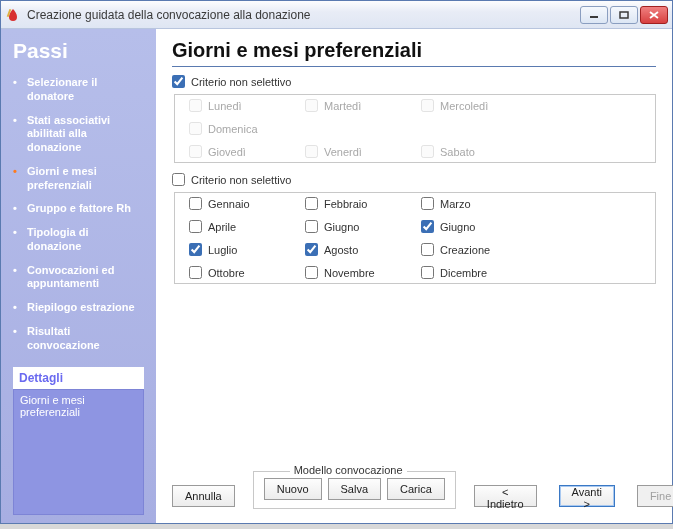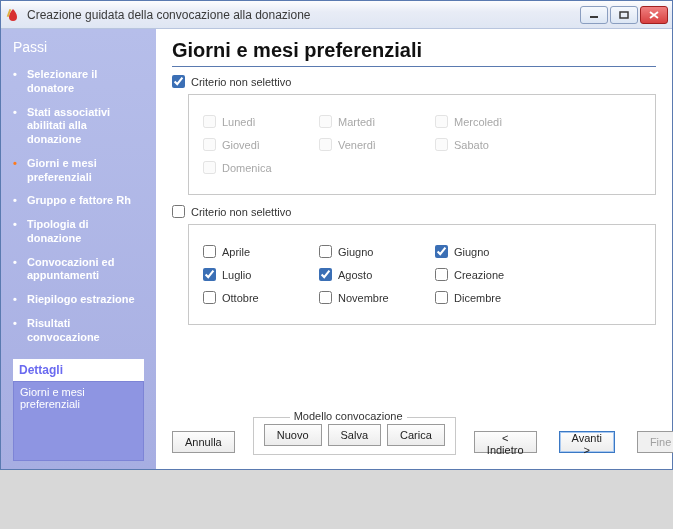--- a/index.html
+++ b/index.html
@@ -1,39 +1,39 @@
 <!DOCTYPE html>
 <html><head>
 <meta charset="utf-8">
 <style>
   * { box-sizing: border-box; }
   html, body { margin: 0; padding: 0; font-family: "Segoe UI", Tahoma, sans-serif; font-size: 11px; background: #d8d8d8; }
-  .window { width: 673px; height: 470px; background: #fff; border: 1px solid #5a7ab0; box-shadow: 0 0 4px rgba(0,0,0,0.2); display: flex; flex-direction: column; }
+  .window { width: 673px; height: 524px; background: #fff; border: 1px solid #5a7ab0; box-shadow: 0 0 4px rgba(0,0,0,0.2); display: flex; flex-direction: column; }
   .titlebar { height: 28px; background: linear-gradient(#fdfdfe,#e8ecf6 40%,#dfe6f3); display: flex; align-items: center; padding: 0 4px; border-bottom: 1px solid #b8c5de; }
   .titlebar .icon { width: 16px; height: 16px; margin-right: 6px; display:flex; align-items:center; justify-content:center;}
   .titlebar .title { flex: 1; color: #3a3a3a; font-size: 12px; }
   .winbtns { display: flex; gap: 2px; }
   .winbtn { width: 28px; height: 18px; border: 1px solid #8a9ec0; border-radius: 3px; background: linear-gradient(#f5f8fd,#dce6f4); display:flex; align-items:center; justify-content:center; cursor:pointer; }
   .winbtn.close { background: linear-gradient(#f08080,#d84040); border-color:#a02020; }
   .winbtn svg { display:block; }
   .body { flex:1; display:flex; min-height:0; }
   .sidebar { width: 155px; background: linear-gradient(#b6beea,#a7aee2); padding: 10px 12px 8px 12px; color:#fff; display:flex; flex-direction:column; }
-  .sidebar h3 { margin:0 0 8px 0; font-size:14px; font-weight:normal; color:#fff; }
+  .sidebar h3 { margin:0 0 8px 0; font-size:21px; font-weight:bold; color:#fff; }
   .step { position:relative; padding:5px 0 5px 14px; color:#fff; font-weight:bold; font-size:11px; line-height:1.25; cursor:pointer; }
   .step::before { content:"•"; position:absolute; left:0; top:5px; color:#fff; }
   .step.current::before { color:#ff7a1a; }
   .details-head { margin-top:10px; background:#fff; color:#6a6af0; font-weight:bold; padding:4px 6px; font-size:12px; }
   .details-box { flex:1; background:#8e95e2; border:1px solid #7d84d6; margin-top:0; padding:4px 6px; color:#fff; font-size:11px; }
   .main { flex:1; padding: 10px 16px 8px 16px; display:flex; flex-direction:column; min-width:0; }
   .main h1 { font-size:20px; font-weight:bold; margin:0 0 4px 0; color:#111; }
   .rule { height:1px; background:#5a7ab0; margin-bottom:8px; }
   .content { flex:1; overflow:auto; }
   .group { margin-bottom:10px; }
   .grp-head { display:flex; align-items:center; gap:6px; margin-bottom:6px; }
-  .grp-body { border:1px solid #c8c8c8; padding:20px 14px; margin-left:16px; }
+  .grp-body { border:1px solid #c8c8c8; padding:4px 14px; margin-left:2px; }
   .row { display:flex; gap:26px; margin-bottom:10px; }
   .row:last-child { margin-bottom:0; }
   .chk { display:flex; align-items:center; gap:6px; min-width:90px; color:#333; }
   .chk.disabled { color:#a8a8a8; }
   .chk input[type=checkbox] { width:13px; height:13px; margin:0; accent-color:#3b6fb5; }
   .chk.disabled input { opacity:0.6; }
   .bottombar { border-top:0; padding-top:2px; }
   .fieldset { border:1px solid #c8c8c8; margin:0 0 6px 0; padding:6px 10px 8px 10px; position:relative; }
   .fieldset .legend { position:absolute; top:-8px; left:8px; background:#fff; padding:0 4px; color:#333;margin-left:28px; }
   .btnrow { display:flex; gap:6px; }
@@ -117,46 +117,60 @@
                   <span>Martedì</span>
                 </label>
               <label class="chk disabled">
                   <input type="checkbox" disabled="" style="">
                   <span>Mercoledì</span>
                 </label>
             </div>
             <div class="row">
               <label class="chk disabled">
                   <input type="checkbox" disabled="" style="">
+                  <span>Domenica</span>
+                </label>
+            </div>
+            <div class="row">
+              <label class="chk disabled">
+                  <input type="checkbox" disabled="" style="">
                   <span>Giovedì</span>
                 </label>
               <label class="chk disabled">
                   <input type="checkbox" disabled="" style="">
                   <span>Venerdì</span>
                 </label>
               <label class="chk disabled">
                   <input type="checkbox" disabled="" style="">
                   <span>Sabato</span>
-                </label>
-            </div>
-            <div class="row">
-              <label class="chk disabled">
-                  <input type="checkbox" disabled="" style="">
-                  <span>Domenica</span>
                 </label>
             </div>
           </div>
         </div>
 
         <div class="group">
           <label class="grp-head chk">
             <input type="checkbox" style="">
             <span>Criterio non selettivo</span>
           </label>
           <div class="grp-body">
+            <div class="row">
+              <label class="chk">
+                  <input type="checkbox" style="">
+                  <span>Gennaio</span>
+                </label>
+              <label class="chk">
+                  <input type="checkbox" style="">
+                  <span>Febbraio</span>
+                </label>
+              <label class="chk">
+                  <input type="checkbox" style="">
+                  <span>Marzo</span>
+                </label>
+            </div>
             <div class="row">
               <label class="chk">
                   <input type="checkbox" style="">
                   <span>Aprile</span>
                 </label>
               <label class="chk">
                   <input type="checkbox" style="">
                   <span>Giugno</span>
                 </label>
               <label class="chk">

